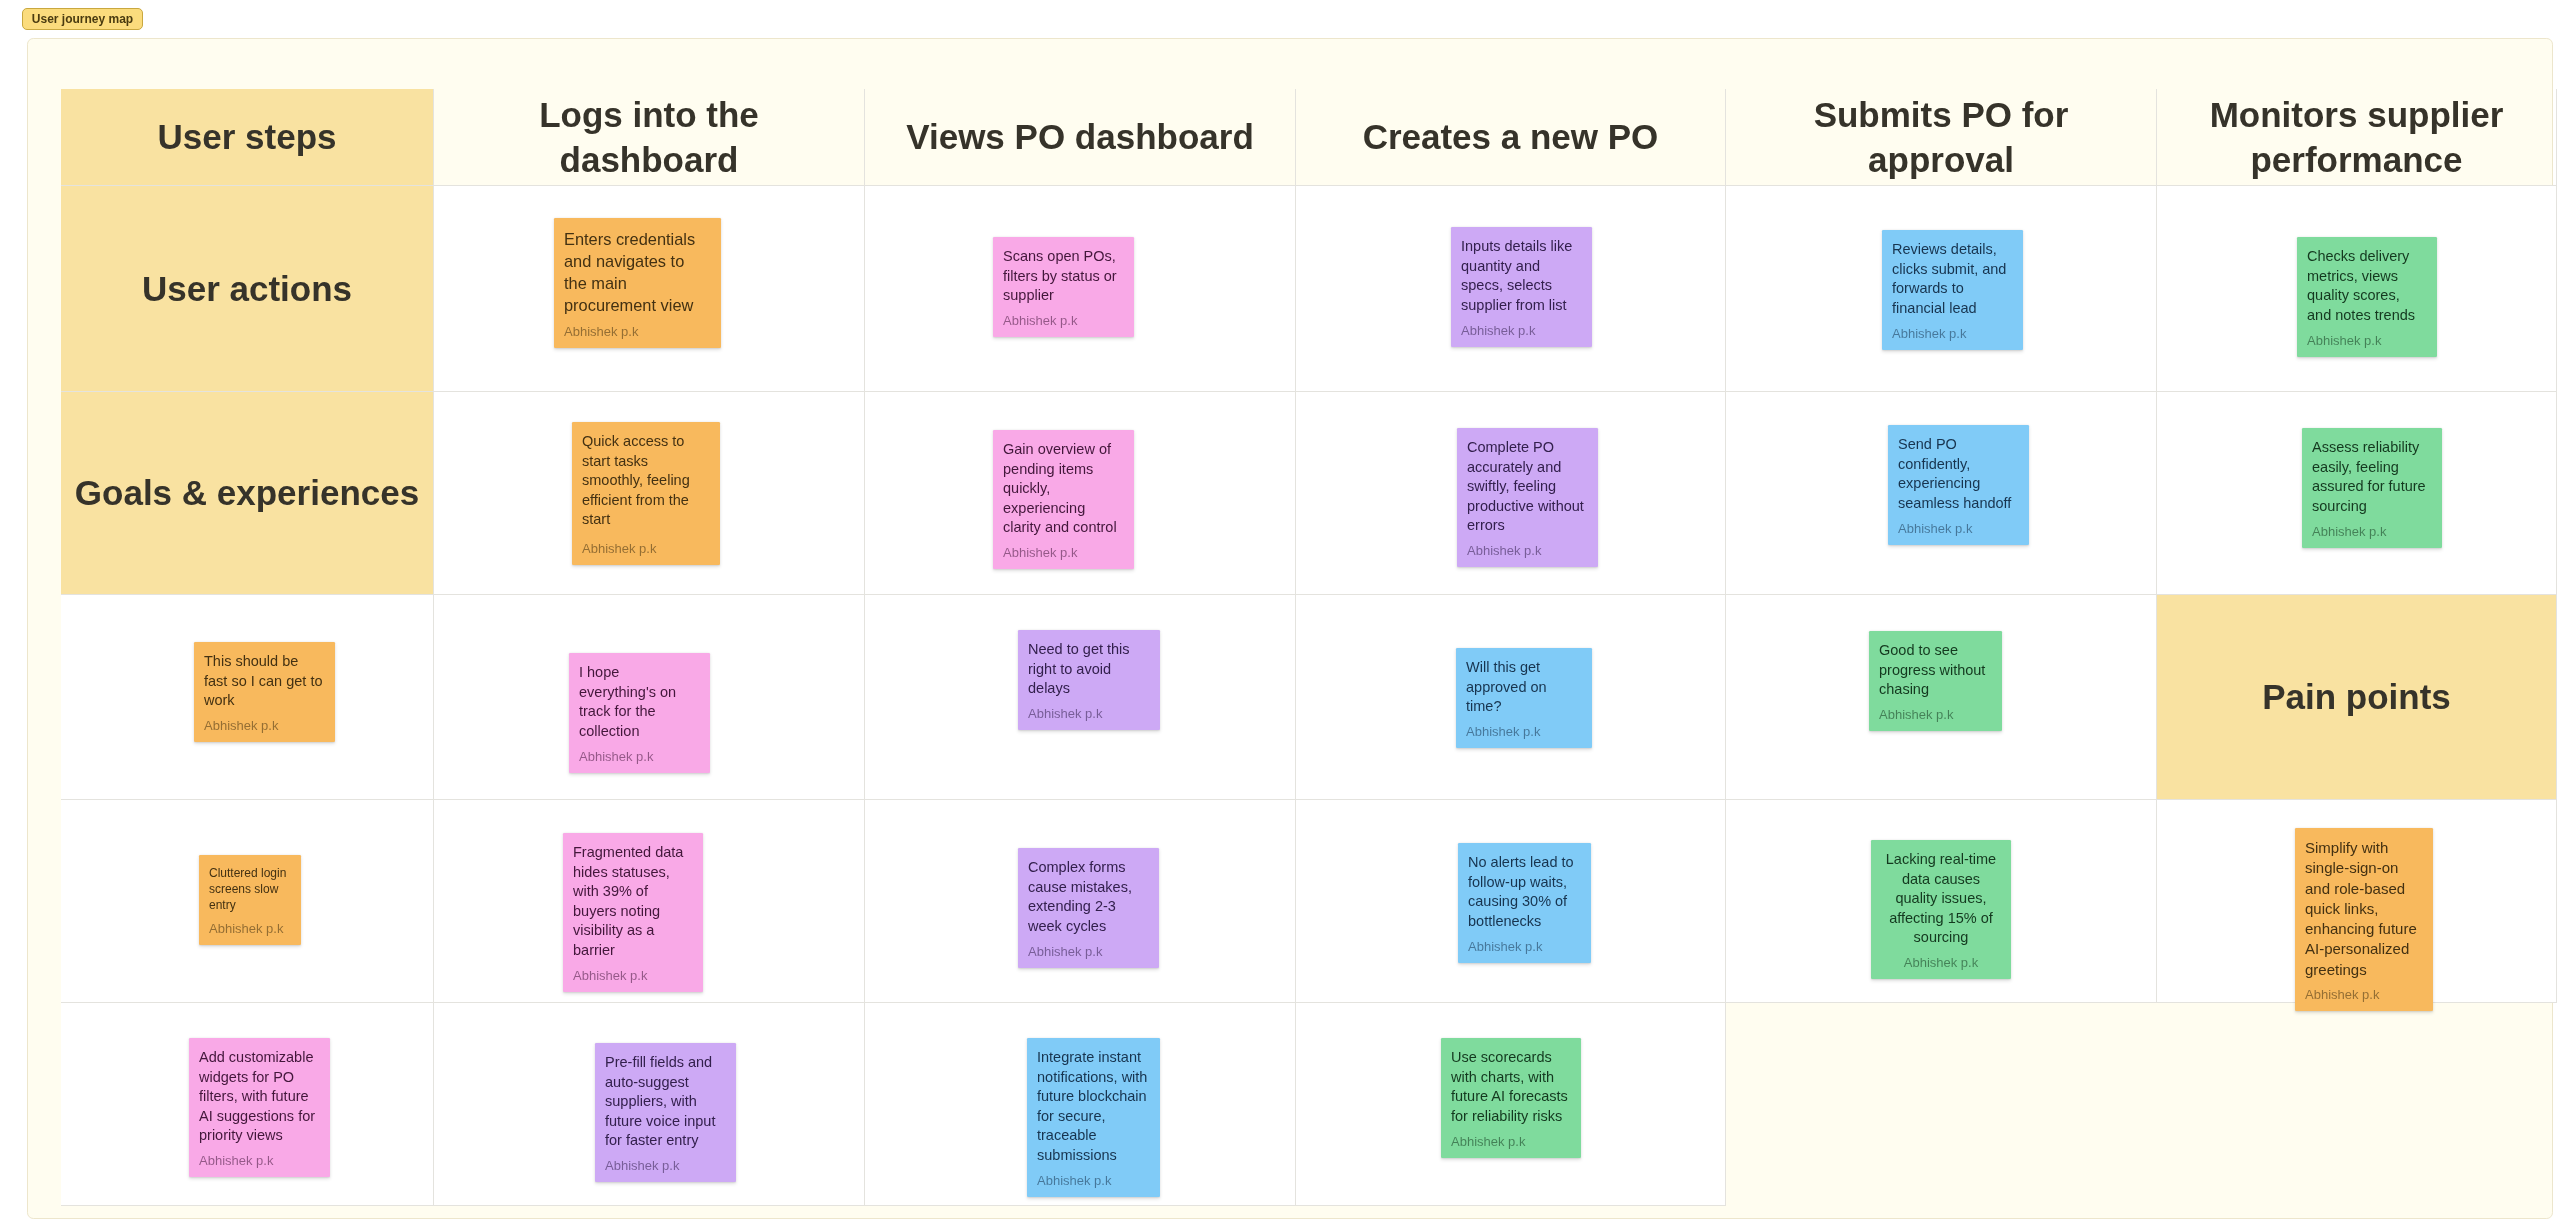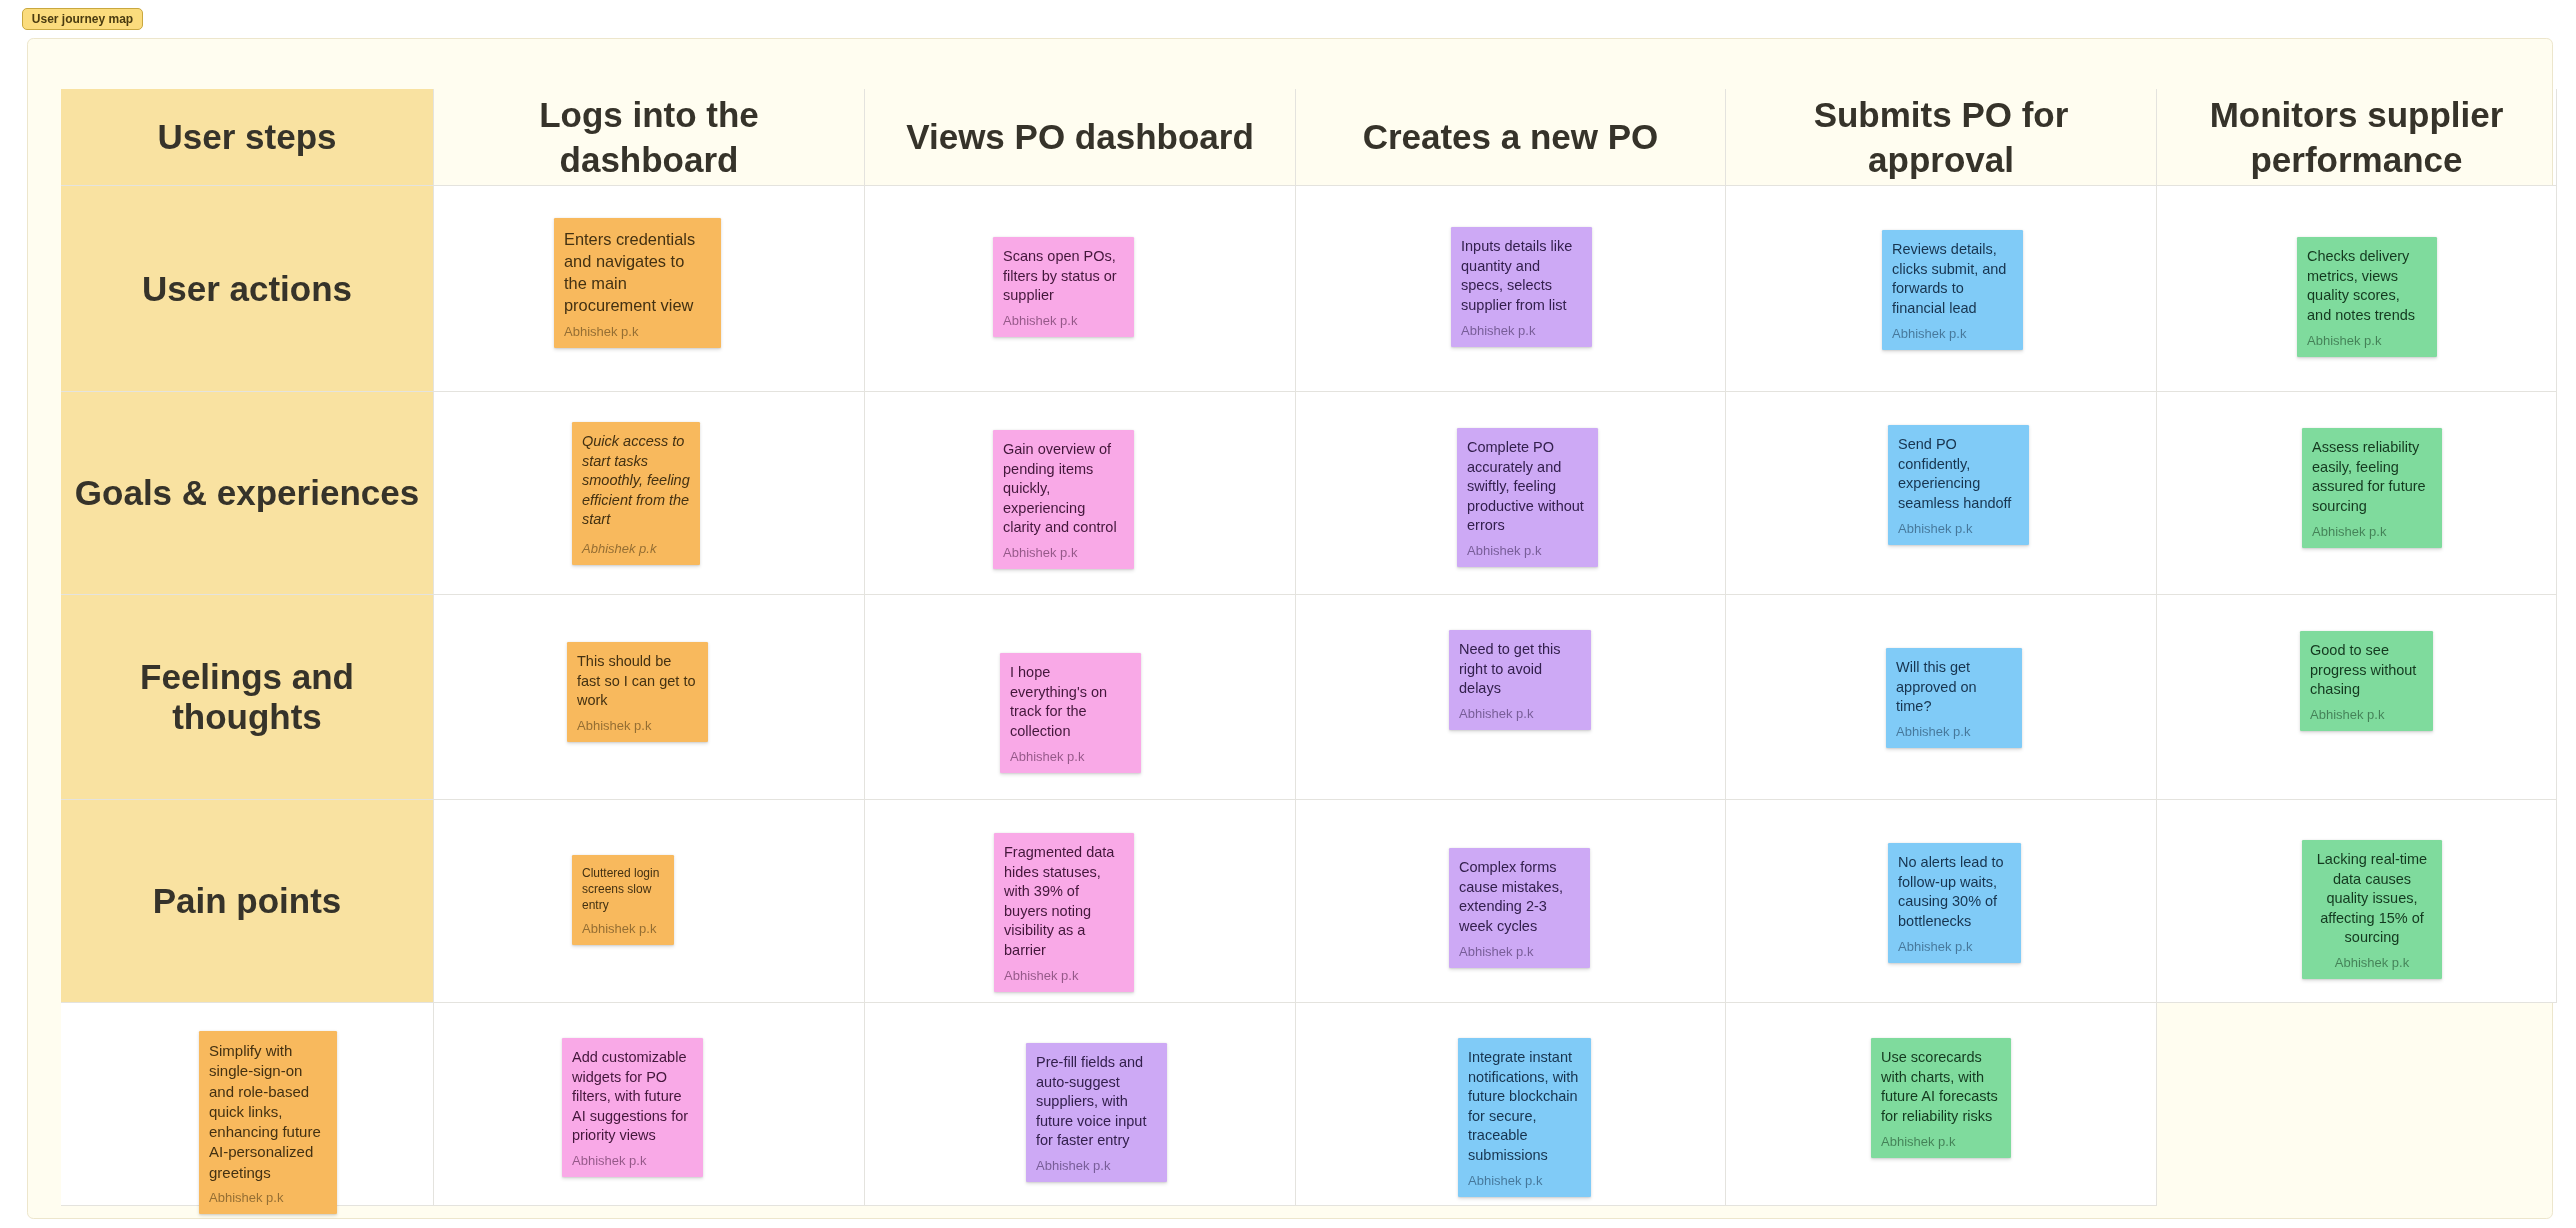--- a/index.html
+++ b/index.html
@@ -54,21 +54,21 @@
   .c-pink{background:var(--c-pink);color:var(--c-pink_text);}
   .c-purple{background:var(--c-purple);color:var(--c-purple_text);justify-content:center;}
   .c-blue{background:var(--c-blue);color:var(--c-blue_text);}
   .c-green{background:var(--c-green);color:var(--c-green_text);}
   
   .n11{margin:32px 0 0 120px;width:167px;min-height:125px;font-size:16.4px;}
   .n12{margin:51px 0 0 128px;width:141px;min-height:87px;}
   .n13{margin:41px 0 0 155px;width:141px;min-height:106px;}
   .n14{margin:44px 0 0 156px;width:141px;min-height:107px;}
   .n15{margin:51px 0 0 140px;width:140px;min-height:107px;}
-  .n21{margin:30px 0 0 138px;width:128px;min-height:143px;font-style:italic;}
+  .n21{margin:30px 0 0 138px;width:148px;min-height:143px;}
   .n22{margin:38px 0 0 128px;width:141px;min-height:126px;}
   .n23{margin:36px 0 0 161px;width:141px;min-height:128px;}
   .n24{margin:33px 0 0 162px;width:141px;min-height:113px;}
   .n25{margin:36px 0 0 145px;width:140px;min-height:116px;}
   .n31{margin:47px 0 0 133px;width:141px;min-height:97px;}
   .n32{margin:58px 0 0 135px;width:141px;min-height:86px;}
   .n33{margin:35px 0 0 153px;width:142px;min-height:80px;}
   .n34{margin:53px 0 0 160px;width:136px;min-height:79px;}
   .n35{margin:36px 0 0 143px;width:133px;min-height:86px;}
   .n41{margin:55px 0 0 138px;width:102px;min-height:81px;font-size:12px;}
@@ -154,21 +154,20 @@
         <div class="note-author">Abhishek p.k</div>
       </div>
     </div>
     <div class="cell body">
       <div class="note c-green n25">
         <div class="note-text">Assess reliability easily, feeling assured for future sourcing</div>
         <div class="note-author">Abhishek p.k</div>
       </div>
     </div>
 
-    <div class="cell rowlab">Feelings and thoughts</div>
     <div class="cell body">
       <div class="note c-orange n31">
         <div class="note-text">This should be fast so I can get to work</div>
         <div class="note-author">Abhishek p.k</div>
       </div>
     </div>
     <div class="cell body">
       <div class="note c-pink n32">
         <div class="note-text">I hope everything's on track for the collection</div>
         <div class="note-author">Abhishek p.k</div>

